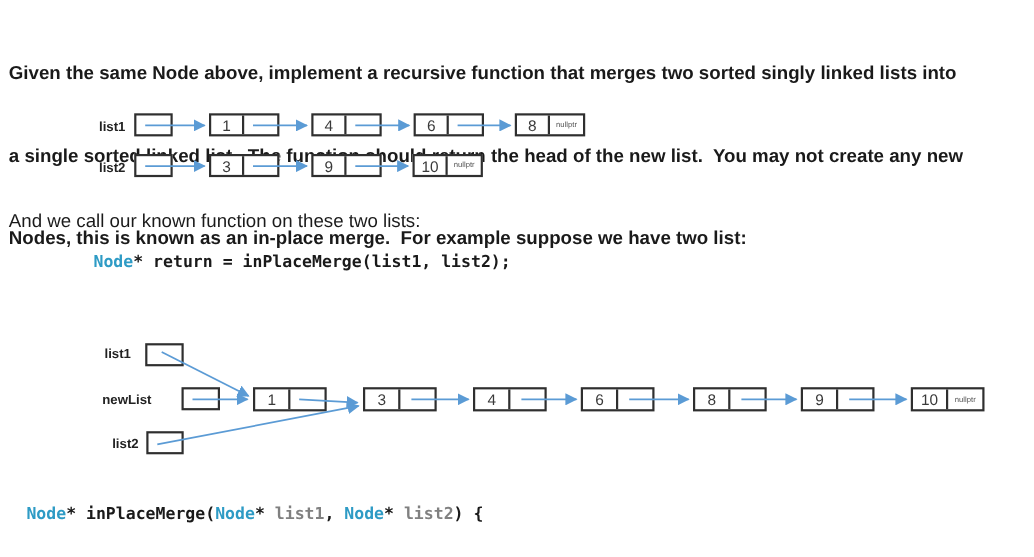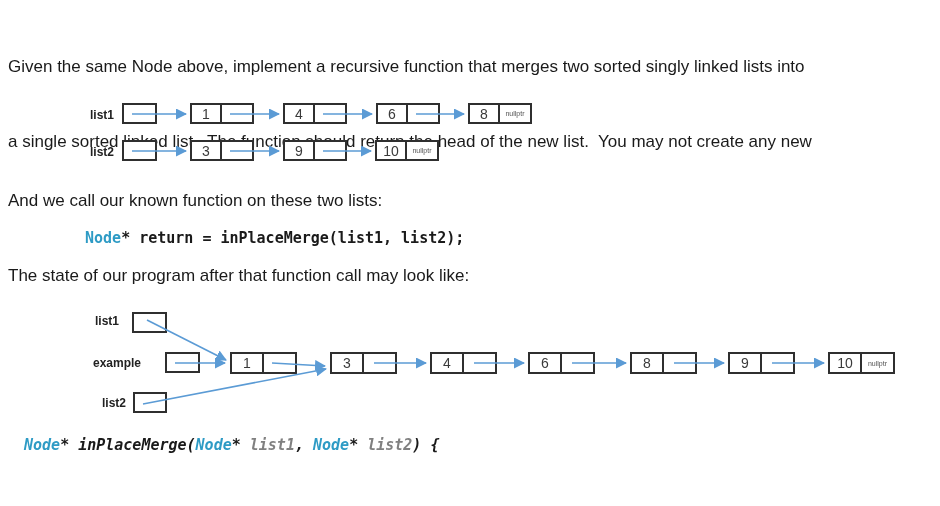--- a/index.html
+++ b/index.html
@@ -5,21 +5,21 @@
   :root{
     --text:#1a1a1a; --code-keyword:#2e9bc5; --code-param:#808080;
     --arrow:#5b9bd5; --box-border:#2f2f2f; --node-text:#3a3a3a;
   }
   *{margin:0;padding:0;box-sizing:border-box}
   html,body{width:940px;height:506px;background:#fff;overflow:hidden;
     font-family:"Liberation Sans",sans-serif;}
   .page{position:relative;width:940px;height:506px;background:#fff;}
 
   .body-text{position:absolute;color:var(--text);font-size:17px;line-height:25px;white-space:pre;}
-  .pline{white-space:pre;}
+  .pline{white-space:pre;font-weight:bold;}
 
   .code{position:absolute;font-family:"DejaVu Sans Mono","Liberation Mono",monospace;
     font-size:15px;font-weight:bold;color:var(--text);white-space:pre;}
   .code .kw{color:var(--code-keyword);}
   .code .param{color:var(--code-param);}
 
   .dlabel{position:absolute;font-size:12px;font-weight:bold;color:#222;white-space:nowrap;}
 
   .hbox{position:absolute;border:2px solid var(--box-border);background:#fff;}
 
@@ -38,20 +38,21 @@
   svg.arrows .ahead{fill:var(--arrow);}
 </style>
 </head>
 <body>
 
 <div class="page">
 
   <div class="body-text" style="left:8px;top:4px;">
     <div class="pline">Given the same Node above, implement a recursive function that merges two sorted singly linked lists into</div>
     <div class="pline">a single sorted linked list.  The function should return the head of the new list.  You may not create any new</div>
+    <div class="pline">Nodes, this is known as an in-place merge.  For example suppose we have two list:</div>
   </div>
 
   <div>
     <div class="dlabel" style="left:90px;top:108px;">list1</div>
     <div class="hbox" style="left:122px;top:103px;width:35px;height:21px;"></div>
 
     <div class="node sm" style="left:190px;top:103px;">
       <div class="val">1</div>
       <div class="ptr"></div>
     </div>
@@ -82,27 +83,26 @@
     <div class="node sm" style="left:375px;top:140px;">
       <div class="val">10</div>
       <div class="ptr nullptr">nullptr</div>
     </div>
   </div>
 
   <div class="body-text" style="left:8px;top:188px;">And we call our known function on these two lists:</div>
 
   <div class="code" style="left:85px;top:229px;"><span class="kw">Node</span><span>* return = inPlaceMerge(list1, list2);</span></div>
 
-  <div class="body-text" style="left:8px;top:263px;">The state of our program after that function call may look like:</div>
 
   <div>
     <div class="dlabel" style="left:95px;top:314px;">list1</div>
     <div class="hbox" style="left:132px;top:312px;width:35px;height:21px;"></div>
 
-    <div class="dlabel" style="left:93px;top:356px;">example</div>
+    <div class="dlabel" style="left:93px;top:356px;">newList</div>
     <div class="hbox" style="left:165px;top:352px;width:35px;height:21px;"></div>
 
     <div class="dlabel" style="left:102px;top:396px;">list2</div>
     <div class="hbox" style="left:133px;top:392px;width:34px;height:21px;"></div>
 
     <div class="node lg" style="left:230px;top:352px;">
       <div class="val">1</div>
       <div class="ptr"></div>
     </div>
     <div class="node lg" style="left:330px;top:352px;">
@@ -124,21 +124,21 @@
     <div class="node lg" style="left:728px;top:352px;">
       <div class="val">9</div>
       <div class="ptr"></div>
     </div>
     <div class="node lg" style="left:828px;top:352px;">
       <div class="val">10</div>
       <div class="ptr nullptr">nullptr</div>
     </div>
   </div>
 
-  <div class="code" style="left:24px;top:436px;font-style:italic;"><span class="kw">Node</span><span>* inPlaceMerge(</span><span class="kw">Node</span><span>* </span><span class="param">list1</span><span>, </span><span class="kw">Node</span><span>* </span><span class="param">list2</span><span>) {</span></div>
+  <div class="code" style="left:24px;top:458px;"><span class="kw">Node</span><span>* inPlaceMerge(</span><span class="kw">Node</span><span>* </span><span class="param">list1</span><span>, </span><span class="kw">Node</span><span>* </span><span class="param">list2</span><span>) {</span></div>
 
   <svg class="arrows" width="940" height="506" viewBox="0 0 940 506">
     <defs>
       <marker id="ah" markerUnits="userSpaceOnUse" markerWidth="12" markerHeight="11" refX="10" refY="5.5" orient="auto">
         <path class="ahead" d="M0,0 L11,5.5 L0,11 Z"></path>
       </marker>
     </defs>
 
     <line x1="132" y1="114" x2="186" y2="114" marker-end="url(#ah)"></line>
     <line x1="230" y1="114" x2="279" y2="114" marker-end="url(#ah)"></line>

